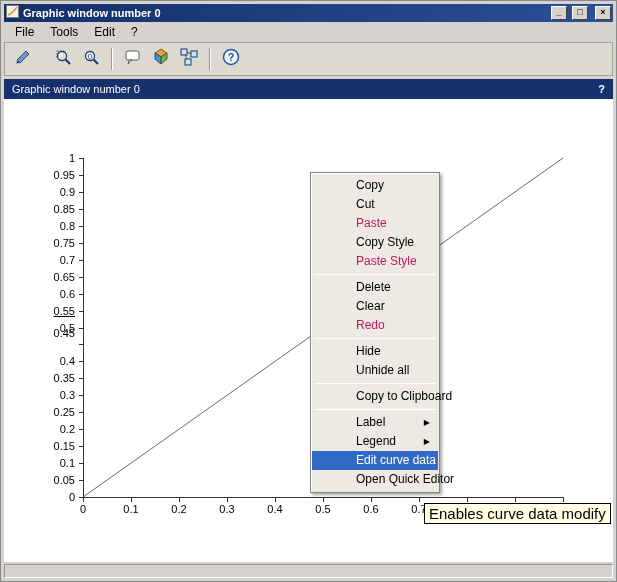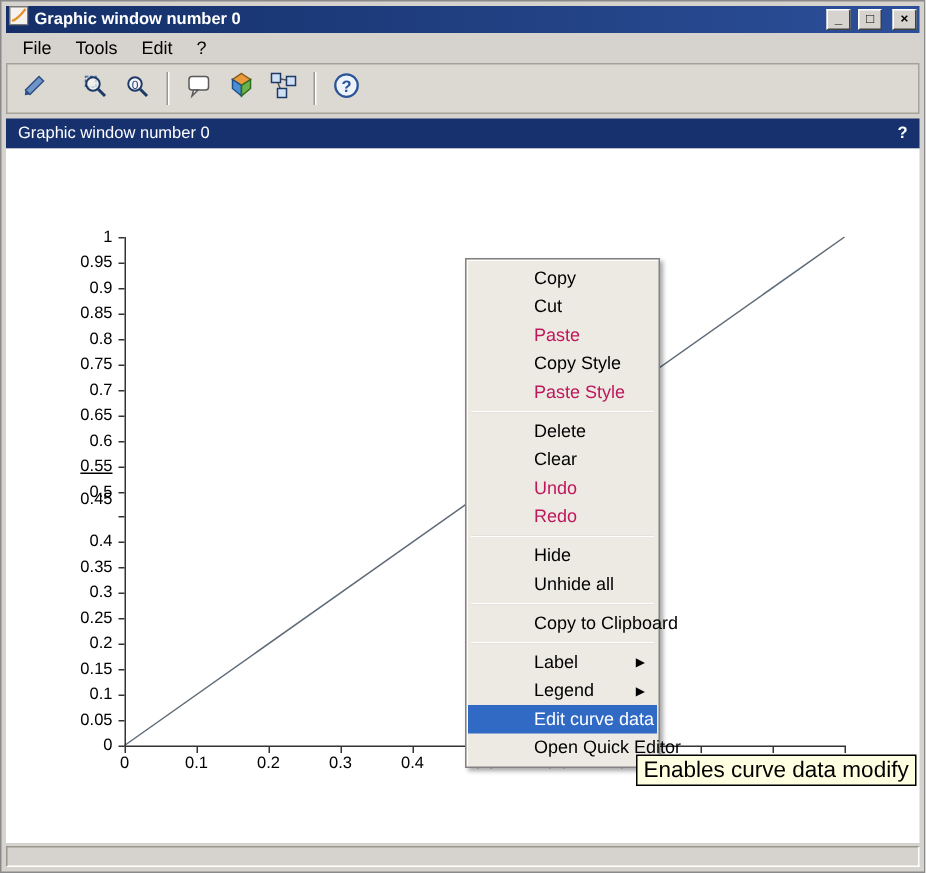--- a/index.html
+++ b/index.html
@@ -217,23 +217,20 @@
         </div>
         <div class="cm-item disabled">
           <span class="cm-label">Paste Style</span>
         </div>
         <div class="cm-sep"></div>
         <div class="cm-item">
           <span class="cm-label">Delete</span>
         </div>
         <div class="cm-item">
           <span class="cm-label">Clear</span>
-        </div>
-        <div class="cm-item disabled">
-          <span class="cm-label">Undo</span>
         </div>
         <div class="cm-item disabled">
           <span class="cm-label">Redo</span>
         </div>
         <div class="cm-sep"></div>
         <div class="cm-item">
           <span class="cm-label">Hide</span>
         </div>
         <div class="cm-item">
           <span class="cm-label">Unhide all</span>

